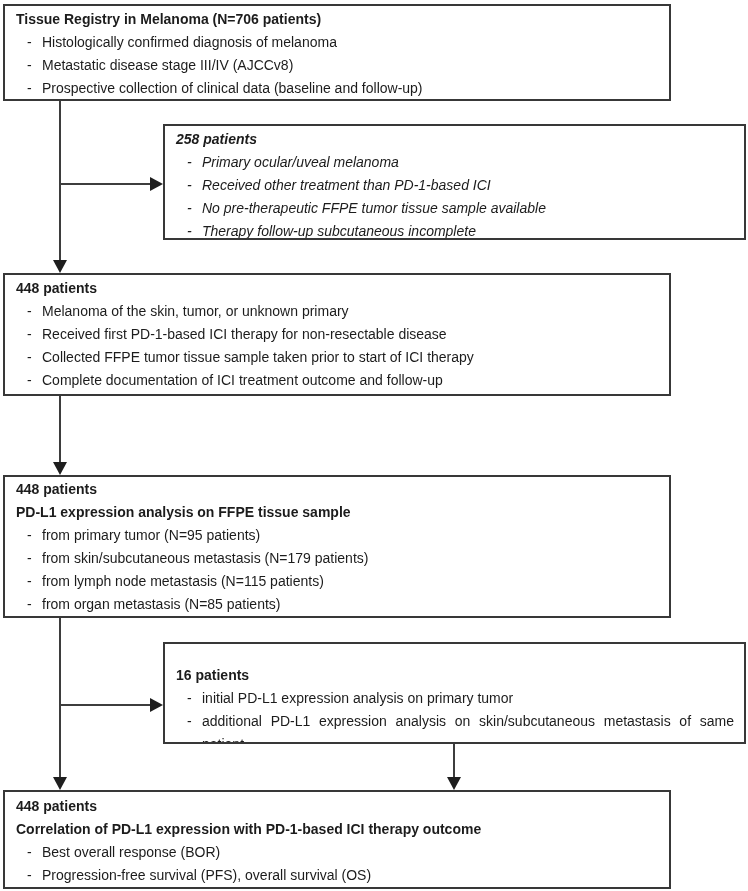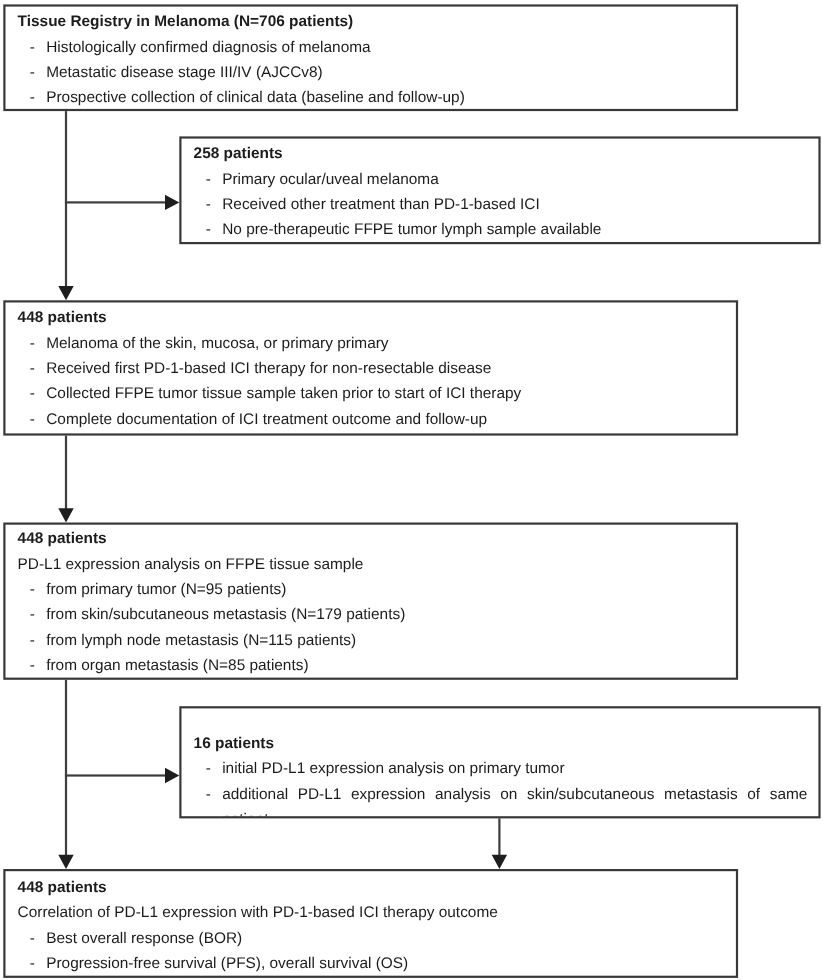--- a/index.html
+++ b/index.html
@@ -16,21 +16,21 @@
   .fbox {
     position: absolute;
     border: 2px solid #383838;
     background: #ffffff;
     font-size: 14px;
     line-height: 23px;
     padding: 2px 10px 0 11px;
     overflow: hidden;
   }
   .box-title { font-weight: bold; }
-  .box-subtitle { font-weight: normal; }
+  .box-subtitle { font-weight: bold; }
   .item { display: flex; align-items: flex-start; }
   .dash {
     flex: 0 0 26px;
     padding-left: 11px;
   }
   .item-text { flex: 1 1 auto; }
   .item-text.justify { text-align: justify; }
   
   .vline, .hline { position: absolute; background: #3d3d3d; }
   .vline { width: 2px; }
@@ -42,21 +42,21 @@
     border-top: 13px solid #1e1e1e;
   }
   .arrow-right {
     position: absolute; width: 0; height: 0;
     border-top: 7px solid transparent;
     border-bottom: 7px solid transparent;
     border-left: 13px solid #1e1e1e;
   }
   
   #box-registry    { left: 3px;   top: 4px;   width: 668px; height: 97px;  }
-  #box-excluded    { left: 163px; top: 124px; width: 583px; height: 98px; }
+  #box-excluded    { left: 163px; top: 124px; width: 583px; height: 116px; font-style: italic; }
   #box-included    { left: 3px;   top: 273px; width: 668px; height: 123px; }
   #box-pdl1        { left: 3px;   top: 475px; width: 668px; height: 143px; padding-top: 1px; }
   #box-additional  { left: 163px; top: 642px; width: 583px; height: 102px; padding-top: 20px; }
   #box-correlation { left: 3px;   top: 790px; width: 668px; height: 99px;  padding-top: 3px; }
 </style>
 </head>
 <body>
 
 <div class="canvas">
 
@@ -81,33 +81,33 @@
     <div class="item">
       <span class="dash">-</span>
       <span class="item-text">Primary ocular/uveal melanoma</span>
     </div>
     <div class="item">
       <span class="dash">-</span>
       <span class="item-text">Received other treatment than PD-1-based ICI</span>
     </div>
     <div class="item">
       <span class="dash">-</span>
-      <span class="item-text">No pre-therapeutic FFPE tumor lymph sample available</span>
+      <span class="item-text">No pre-therapeutic FFPE tumor tissue sample available</span>
     </div>
     <div class="item">
       <span class="dash">-</span>
       <span class="item-text">Therapy follow-up subcutaneous incomplete</span>
     </div>
   </div>
 
   <div class="fbox" id="box-included">
     <div class="box-title">448 patients</div>
     <div class="item">
       <span class="dash">-</span>
-      <span class="item-text">Melanoma of the skin, mucosa, or primary primary</span>
+      <span class="item-text">Melanoma of the skin, tumor, or unknown primary</span>
     </div>
     <div class="item">
       <span class="dash">-</span>
       <span class="item-text">Received first PD-1-based ICI therapy for non-resectable disease</span>
     </div>
     <div class="item">
       <span class="dash">-</span>
       <span class="item-text">Collected FFPE tumor tissue sample taken prior to start of ICI therapy</span>
     </div>
     <div class="item">

